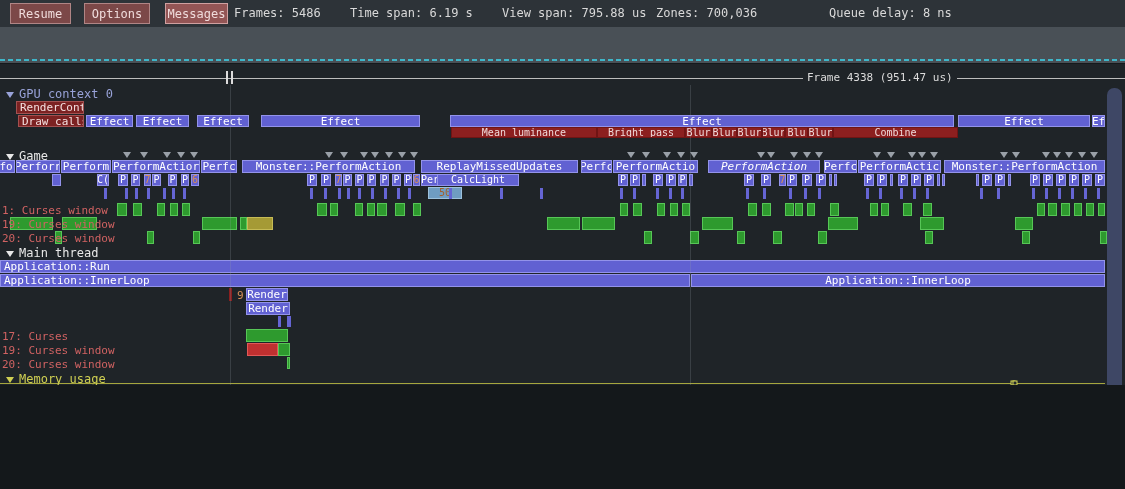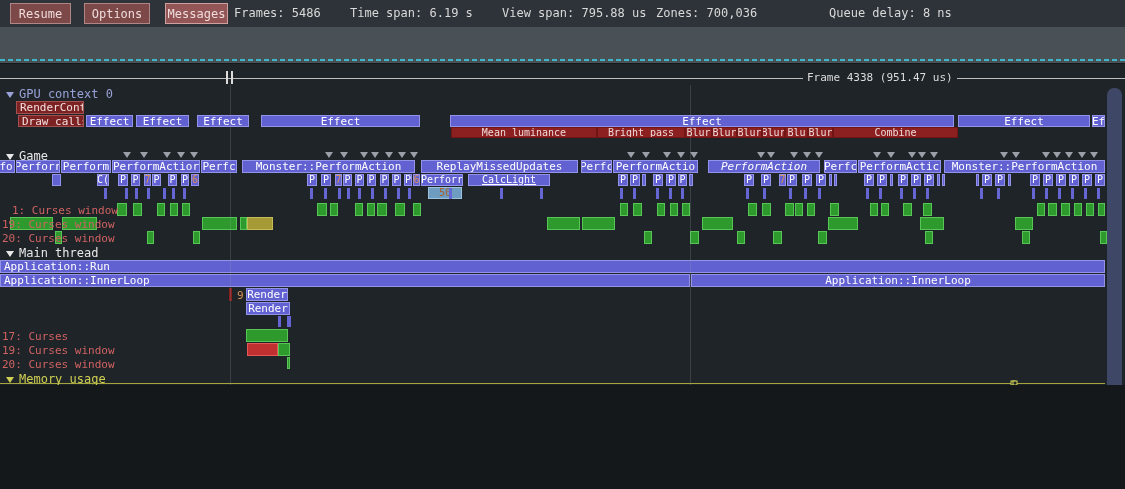--- a/index.html
+++ b/index.html
@@ -93,21 +93,21 @@
     </div>
 
   <div class="shead" style="left:6px;top:149px;color:#e8e8e8;">
     <span class="tri"></span>
     <span>Game</span>
   </div>
   <div class="hl" style="left:428px;top:187px;width:34px;height:12px;">
       <span>50</span>
     </div>
 
-  <div class="tlabel" style="left:12px;top:204px;">1: Curses window</div>
+  <div class="tlabel" style="left:2px;top:204px;">1: Curses window</div>
   <div class="tlabel" style="left:2px;top:218px;">19: Curses window</div>
   <div class="tlabel" style="left:2px;top:232px;">20: Curses window</div>
 
   <div class="shead" style="left:6px;top:246px;color:#e8e8e8;">
     <span class="tri"></span>
     <span>Main thread</span>
   </div>
   <div class="zone left" style="left:0;top:260px;width:1105px;height:13px;">
       <span>Application::Run</span>
     </div>
@@ -318,21 +318,21 @@
     </div>
     <div class="zone sm" style="left: 404px; top: 174px; width: 8px; height: 12px;">
       <span>P</span>
     </div>
     <div class="zone sm" style="left: 413px; top: 174px; width: 7px; height: 12px;">
       <span class="orange">6</span>
     </div>
     <div class="zone sm" style="left: 421px; top: 174px; width: 42px; height: 12px;">
       <span>Perforr</span>
     </div>
-    <div class="zone sm" style="left: 468px; top: 174px; width: 82px; height: 12px; text-decoration: underline;">
+    <div class="zone sm" style="left: 437px; top: 174px; width: 82px; height: 12px;">
       <span>CalcLight</span>
     </div>
     <div class="zone sm" style="left: 618px; top: 174px; width: 10px; height: 12px;">
       <span>P</span>
     </div>
     <div class="zone sm" style="left: 630px; top: 174px; width: 10px; height: 12px;">
       <span>P</span>
     </div>
     <div class="zone sm" style="left: 642px; top: 174px; width: 4px; height: 12px;"></div>
     <div class="zone sm" style="left: 653px; top: 174px; width: 10px; height: 12px;">

